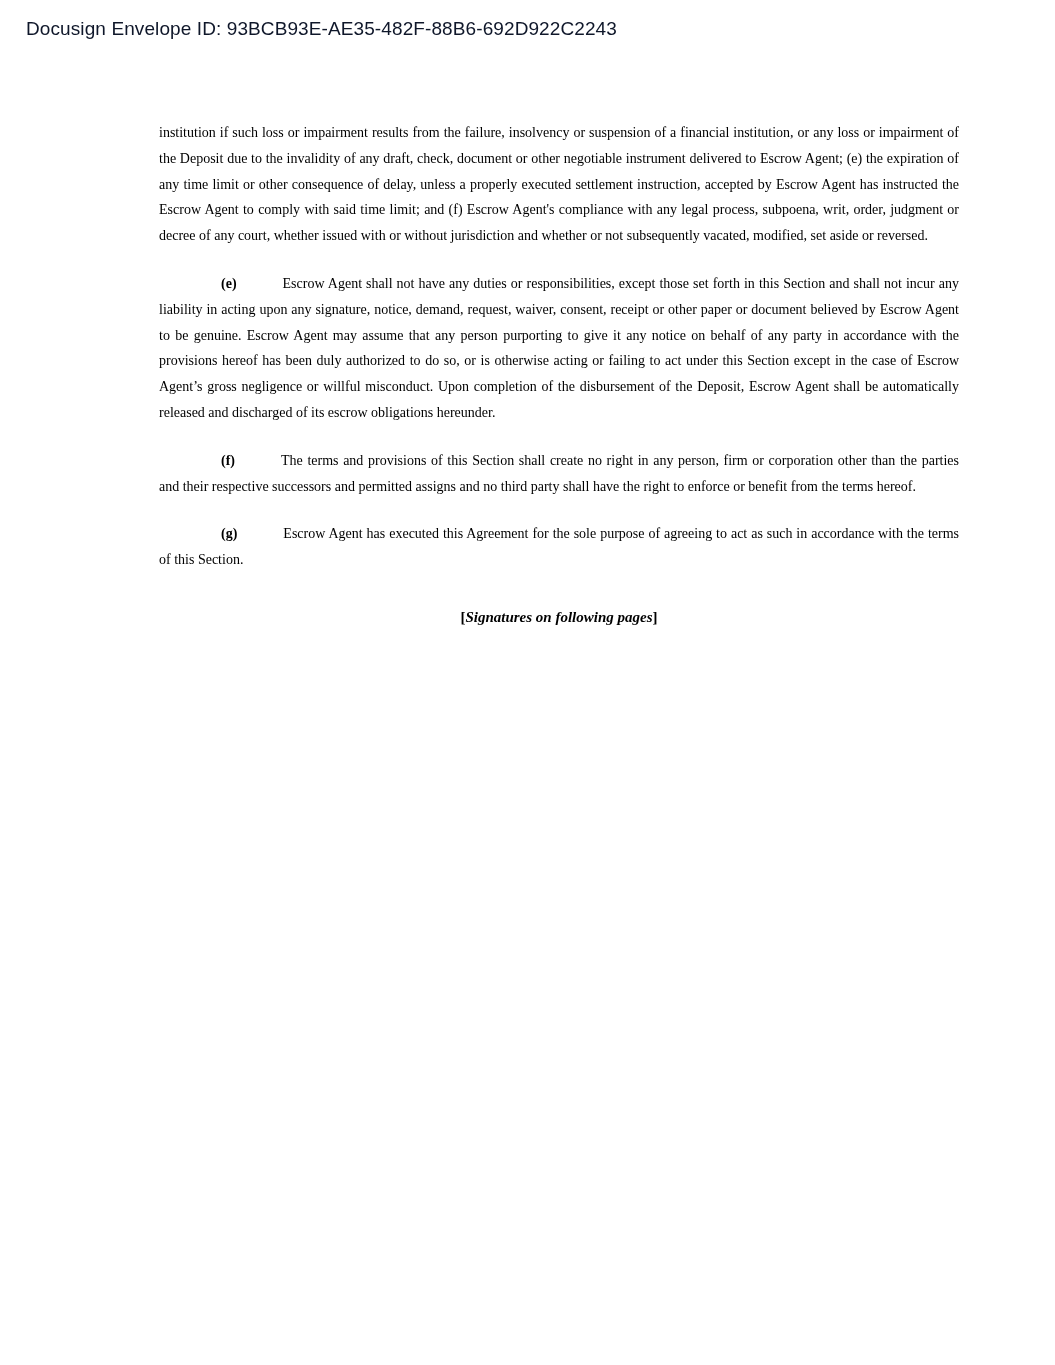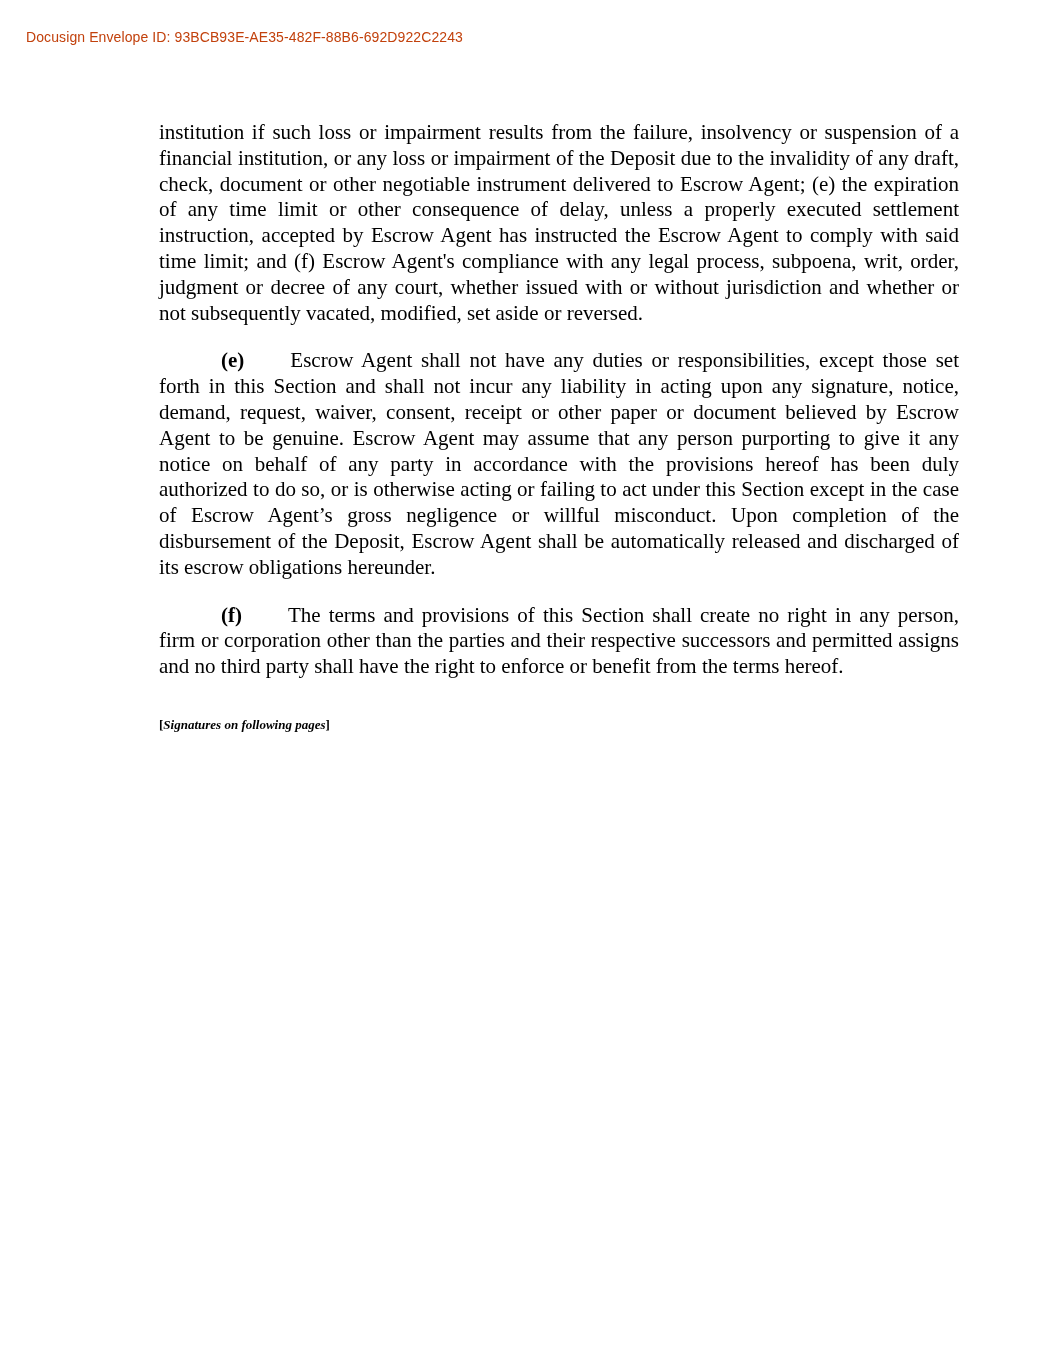--- a/index.html
+++ b/index.html
@@ -15,37 +15,37 @@
     color: #000000;
   }
   .page {
     position: relative;
     width: 1055px;
     height: 1365px;
     box-sizing: border-box;
   }
   .envelope-id {
     position: absolute;
-    top: 29px;
+    top: 18px;
     left: 26px;
     font-family: "Liberation Sans", sans-serif;
-    font-size: 14px;
+    font-size: 19px;
     letter-spacing: 0.1px;
-    color: #c2410c;
+    color: #0f172a;
     white-space: nowrap;
   }
   .body-area {
     position: absolute;
     top: 120px;
     left: 159px;
     width: 800px;
   }
   p.para {
     margin: 0 0 22px 0;
-    font-size: 21px;
+    font-size: 14px;
     line-height: 25.8px;
     text-align: justify;
     text-justify: inter-word;
     hyphens: none;
   }
   p.para:last-child {
     margin-bottom: 0;
   }
   .indent {
     display: inline-block;
@@ -53,22 +53,22 @@
   }
   .label {
     font-weight: bold;
   }
   .gap {
     display: inline-block;
     width: 46px;
   }
   .centered {
     margin: 32px 0 0 0;
-    text-align: left;
-    font-size: 13px;
+    text-align: center;
+    font-size: 15px;
     line-height: 25.8px;
   }
   .centered .bi {
     font-weight: bold;
     font-style: italic;
   }
   .centered .brk {
     font-weight: bold;
   }
   .footer {
@@ -99,19 +99,20 @@
   <div class="envelope-id">Docusign Envelope ID: 93BCB93E-AE35-482F-88B6-692D922C2243</div>
 
   <div class="body-area">
 
     <p class="para"><span>institution if such loss or impairment results from the failure, insolvency or suspension of a financial institution, or any loss or impairment of the Deposit due to the invalidity of any draft, check, document or other negotiable instrument delivered to Escrow Agent; (e) the expiration of any time limit or other consequence of delay, unless a properly executed settlement instruction, accepted by Escrow Agent has instructed the Escrow Agent to comply with said time limit; and (f) Escrow Agent's compliance with any legal process, subpoena, writ, order, judgment or decree of any court, whether issued with or without jurisdiction and whether or not subsequently vacated, modified, set aside or reversed.</span></p>
 
     <p class="para"><span class="indent"></span><span class="label">(e)</span><span class="gap"></span><span>Escrow Agent shall not have any duties or responsibilities, except those set forth in this Section and shall not incur any liability in acting upon any signature, notice, demand, request, waiver, consent, receipt or other paper or document believed by Escrow Agent to be genuine.  Escrow Agent may assume that any person purporting to give it any notice on behalf of any party in accordance with the provisions hereof has been duly authorized to do so, or is otherwise acting or failing to act under this Section except in the case of Escrow Agent’s gross negligence or willful misconduct.  Upon completion of the disbursement of the Deposit, Escrow Agent shall be automatically released and discharged of its escrow obligations hereunder.</span></p>
 
     <p class="para"><span class="indent"></span><span class="label">(f)</span><span class="gap"></span><span>The terms and provisions of this Section shall create no right in any person, firm or corporation other than the parties and their respective successors and permitted assigns and no third party shall have the right to enforce or benefit from the terms hereof.</span></p>
 
+    <p class="para"><span class="indent"></span><span class="label">(g)</span><span class="gap"></span><span>Escrow Agent has executed this Agreement for the sole purpose of agreeing to act as such in accordance with the terms of this Section.</span></p>
 
     <p class="centered"><span class="brk">[</span><span class="bi">Signatures on following pages</span><span class="brk">]</span></p>
 
   </div>
 
 
 </div>
 
 </body></html>

